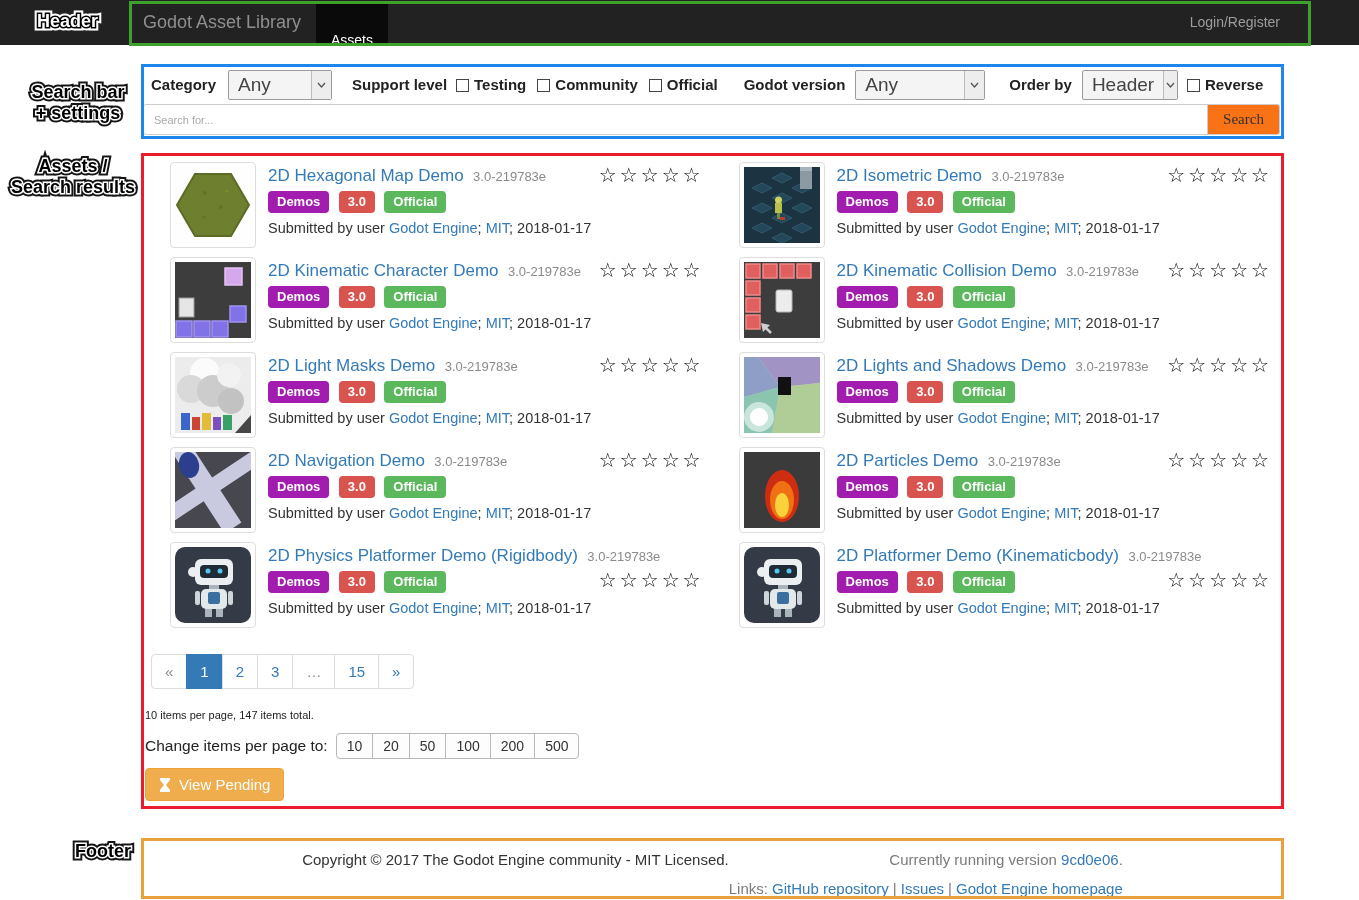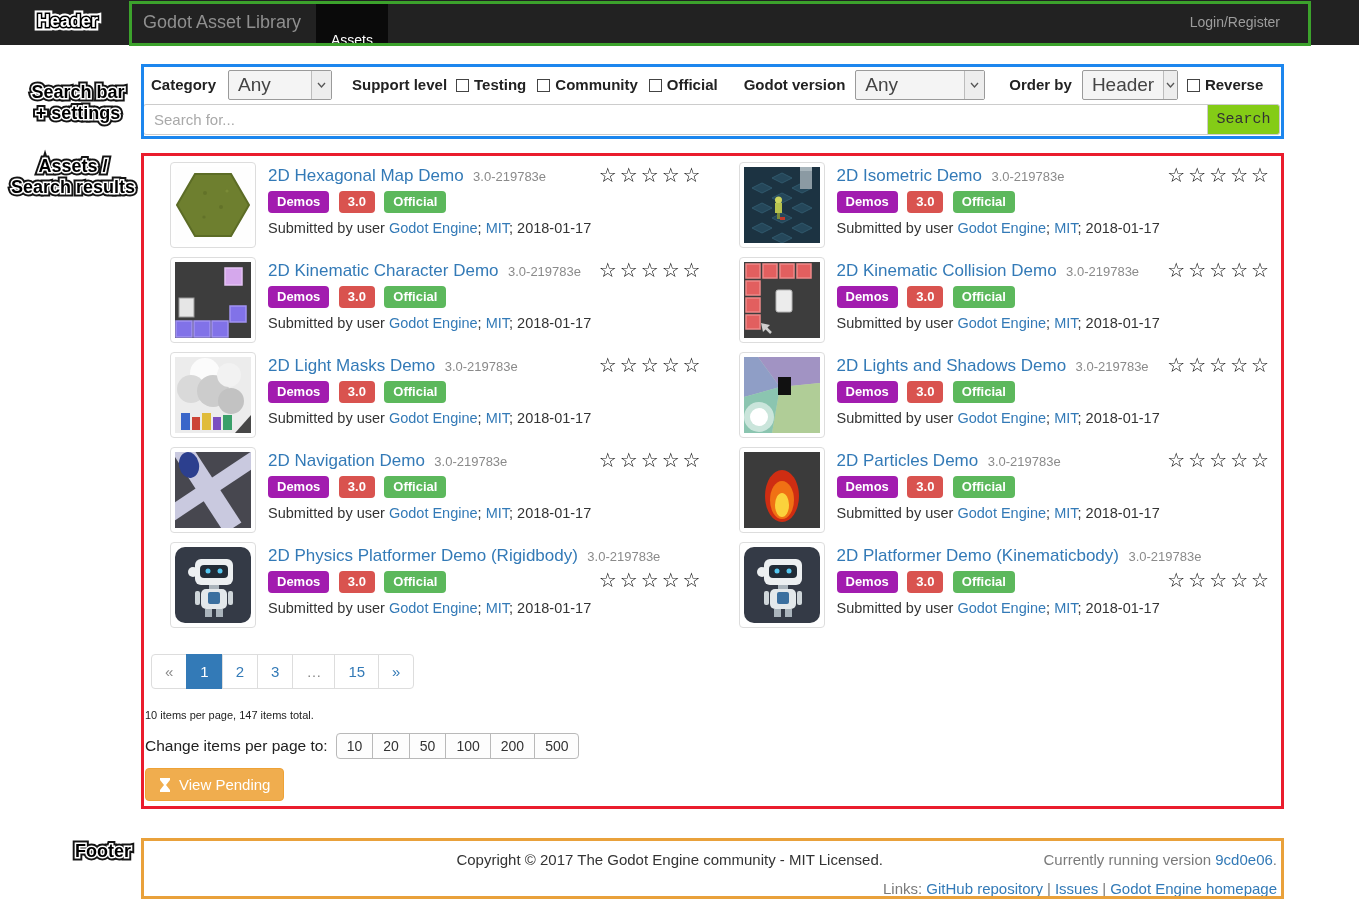--- a/index.html
+++ b/index.html
@@ -39,23 +39,23 @@
   
   .search-wrap { position:absolute; left:143px; top:66px; width:1137px; }
   .search-row1 { display:flex; align-items:center; height:37px; padding:0 8px; font-size:15px; color:#222; white-space:nowrap; }
   .lbl { font-weight:bold; }
   .select { height:30px; display:inline-flex; align-items:center; background:#f4f4f4; border:1px solid #9a9a9a; border-radius:2px; color:#444; font-size:19px; cursor:pointer; }
   .select-value { padding:0 9px; flex:1; }
   .select-chev { width:20px; align-self:stretch; display:flex; align-items:center; justify-content:center; border-left:1px solid #bcbcbc; background:#ededed; }
   .cb { width:13px; height:13px; border:1px solid #444; background:#fff; display:inline-block; margin-right:5px; vertical-align:-2px; cursor:pointer; }
   .cb-group { font-weight:bold; }
   .search-row2 { display:flex; margin-top:1px; }
-  .search-input { flex:1; height:31px; border:1px solid #ccc; border-radius:3px 0 0 3px; padding:12px 10px; font-size:15px; color:#333; font-family:inherit; outline:none; }
+  .search-input { flex:1; height:31px; border:1px solid #ccc; border-radius:3px 0 0 3px; padding:12px 10px; font-size:11px; color:#333; font-family:inherit; outline:none; }
   .search-input::placeholder { color:#a9a9a9; }
-  .search-btn { width:73px; border:1px solid #ccc; margin-left:-1px; background:#84cc16; color:#333; font-size:15px; border-radius:0 3px 3px 0; font-family:Liberation Mono, monospace; cursor:pointer; }
+  .search-btn { width:73px; border:1px solid #ccc; margin-left:-1px; background:#f97316; color:#333; font-size:15px; border-radius:0 3px 3px 0; font-family:Liberation Serif, serif; cursor:pointer; }
 
   
   .main { position:absolute; left:143px; top:155px; width:1137px; }
   .grid { display:grid; grid-template-columns:1fr 1fr; column-gap:16px; row-gap:9px; padding:7px 8px 0; }
   .card { display:flex; gap:12px;padding-left:19px; }
   .thumb { width:86px; height:86px; padding:4px; border:1px solid #ddd; border-radius:4px; background:#fff; flex:0 0 auto; display:block; }
   .info { flex:1; min-width:0; padding-top:1px; }
   .title { color:#337ab7; font-size:17px; text-decoration:none; line-height:25px; }
   .version { color:#8a8a8a; font-size:13px; margin-left:5px; }
   .stars { float:right; font-size:20px; letter-spacing:3px; color:#101010; line-height:25px; margin-left:8px; }
@@ -74,21 +74,21 @@
   .page-item.disabled { color:#8a8a8a; cursor:default; }
   .summary { margin:20px 0 0 2px; font-size:11px; color:#222; }
   .perpage { display:flex; align-items:center; margin:12px 0 0 2px; font-size:15.5px; color:#222; }
   .pp-group { display:inline-flex; margin-left:8px; }
   .pp-btn { padding:4px 10px; border:1px solid #b9b9b9; margin-left:-1px; background:#fdfdfd; color:#333; font-size:14px; font-family:inherit; cursor:pointer; }
   .pp-btn.first { border-radius:4px 0 0 4px; margin-left:0; }
   .pp-btn.last { border-radius:0 4px 4px 0; }
   .pending-btn { display:inline-flex; align-items:center; gap:8px; margin:9px 0 0 2px; background:#f0ad4e; border:1px solid #eea236; border-radius:4px; color:#fff; font-size:15px; padding:7px 13px; font-family:inherit; cursor:pointer; }
 
   
-  .footer { position:absolute; left:143px; top:840px; width:1137px; padding:11px 3px 0 5px; display:flex; justify-content:flex-end; font-size:15px; color:#333; }
+  .footer { position:absolute; left:143px; top:840px; width:1137px; padding:11px 3px 0 5px; display:flex; justify-content:center; font-size:15px; color:#333; }
   .footer-right { text-align:right; color:#7a7a7a; }
   .footer-right a { color:#337ab7; text-decoration:none; }
   .footer-line2 { margin-top:12px; }
   .pipe { margin:0 4px; color:#7a7a7a; }
 </style>
 </head>
 <body>
 
 <div class="topbar">
   <a class="brand">Godot Asset Library</a>

